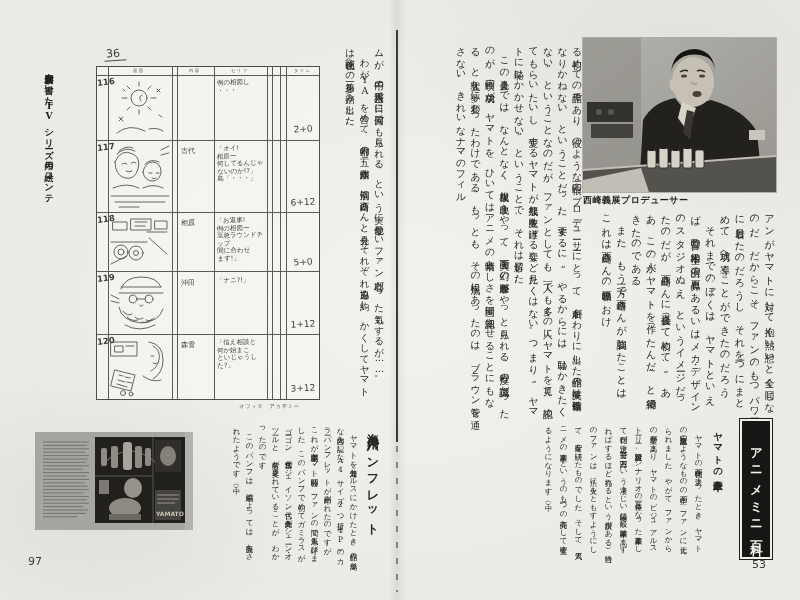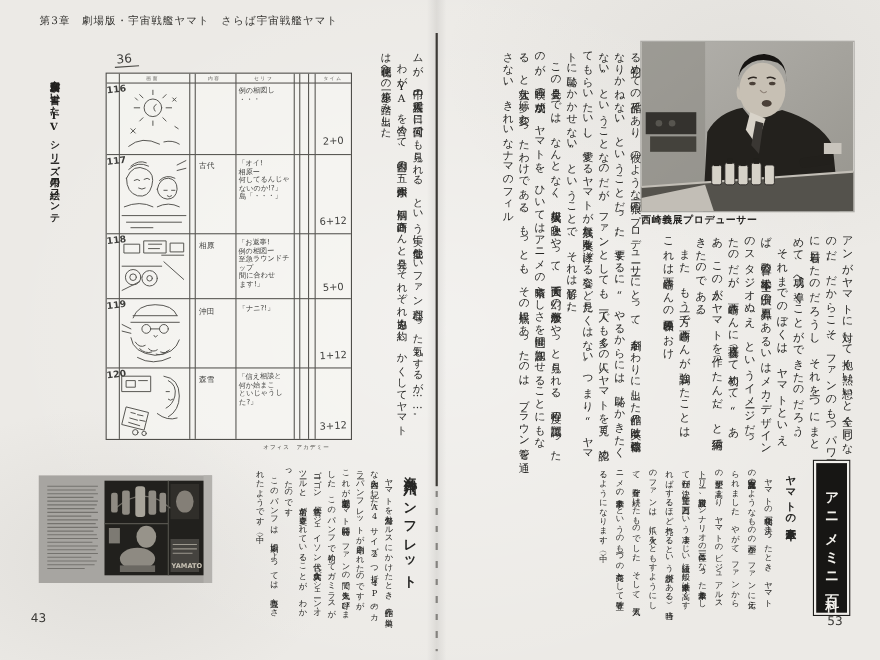--- a/index.html
+++ b/index.html
@@ -58,21 +58,20 @@
   #deluxe-title{left:711px; top:425px; height:76px; font-size:9.5px; font-weight:bold; letter-spacing:1px;}
   #deluxe-body{left:506px; top:422px; width:200px; height:134px; font-size:7.5px; letter-spacing:0; line-height:15px;}
   #pagenum-right{left:752px; top:558px; font-size:11px; font-family:"DejaVu Sans","Liberation Sans",sans-serif; color:#3a3936;}
   svg{display:block;}
 </style>
 </head>
 <body>
 
 <div id="canvas">
 
-  <div class="abs" id="chapter-header">第3章　劇場版・宇宙戦艦ヤマト　さらば宇宙戦艦ヤマト</div>
 
   <div class="abs vtext" id="sb-caption">安彦良和が書いたTVシリーズ用の絵コンテ</div>
 
   <div class="abs" id="storyboard">
     <div class="abs hand" id="sb-sheetnum">36</div>
     <div class="abs" id="sb-table">
 
       <div class="sb-v" style="left:11px"></div>
       <div class="sb-v" style="left:75px"></div>
       <div class="sb-v" style="left:80px"></div>
@@ -220,21 +219,21 @@
       <ellipse cx="90" cy="76" rx="16" ry="10" fill="#8e8a82"></ellipse>
       <rect x="74" y="82" width="32" height="6" fill="#6b6862"></rect>
       <rect x="120" y="58" width="26" height="30" fill="#45433f"></rect>
       <g stroke="#9c988e" stroke-width="1">
         <path d="M122,63 h22 M122,67 h22 M122,71 h18"></path>
       </g>
       <text x="121" y="84" font-size="6" font-weight="bold" fill="#c9c3b5" font-family="DejaVu Sans, sans-serif">YAMATO</text>
     </svg>
   </div>
 
-  <div class="abs" id="pagenum-left">43</div>
+  <div class="abs" id="pagenum-left">97</div>
 
   <div class="abs vtext" id="overseas-title">海外用パンフレット</div>
   <div class="abs vtext" id="overseas-body">　ヤマトを海外セールスにかけたとき、作品の簡単な内容を記したA4サイズ・2つ折り（4P）のカラーパンフレットが印刷されたのですが、これが劇場版ヤマト公開時に、ファンの間で人気を呼びました。このパンフで初めてガミラスがゴーゴン、古代進がジェイソン古代、島大介がシェーン・オツールと、名前が変更されていることが、わかったのです。
 　このパンフは、劇場によっては、販売もされたようです。（中）</div>
 
   <div class="abs" id="spine-soft"></div>
   <div class="abs" id="spine-line"></div>
   <div class="abs" id="spine-dash"></div>
 
   <div class="abs vtext" id="right-main">る初めての作品であり、彼のような一匹狼のプロデューサーにとって、名刺がわりに出した作品の失敗は致命傷になりかねない、ということだった。要するに、“やるからには、恥はかきたくない”ということなのだが、ファンとしても、一人でも多くの人にヤマトを見て、認めてもらいたいし、愛するヤマトが無残な失敗を遂げる姿など見たくはない。つまり、“ヤマトに恥はかかせない”ということで、それは了解した。

